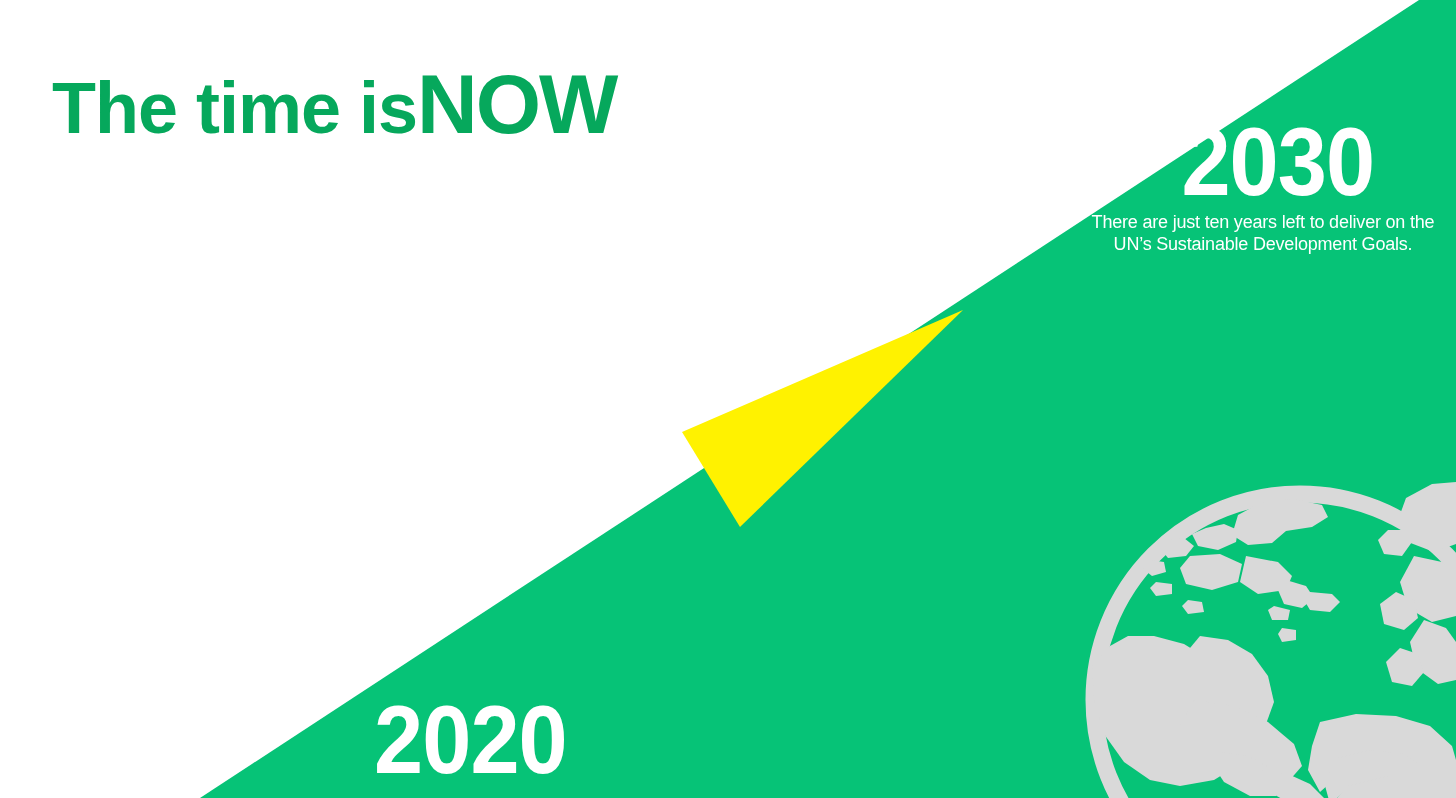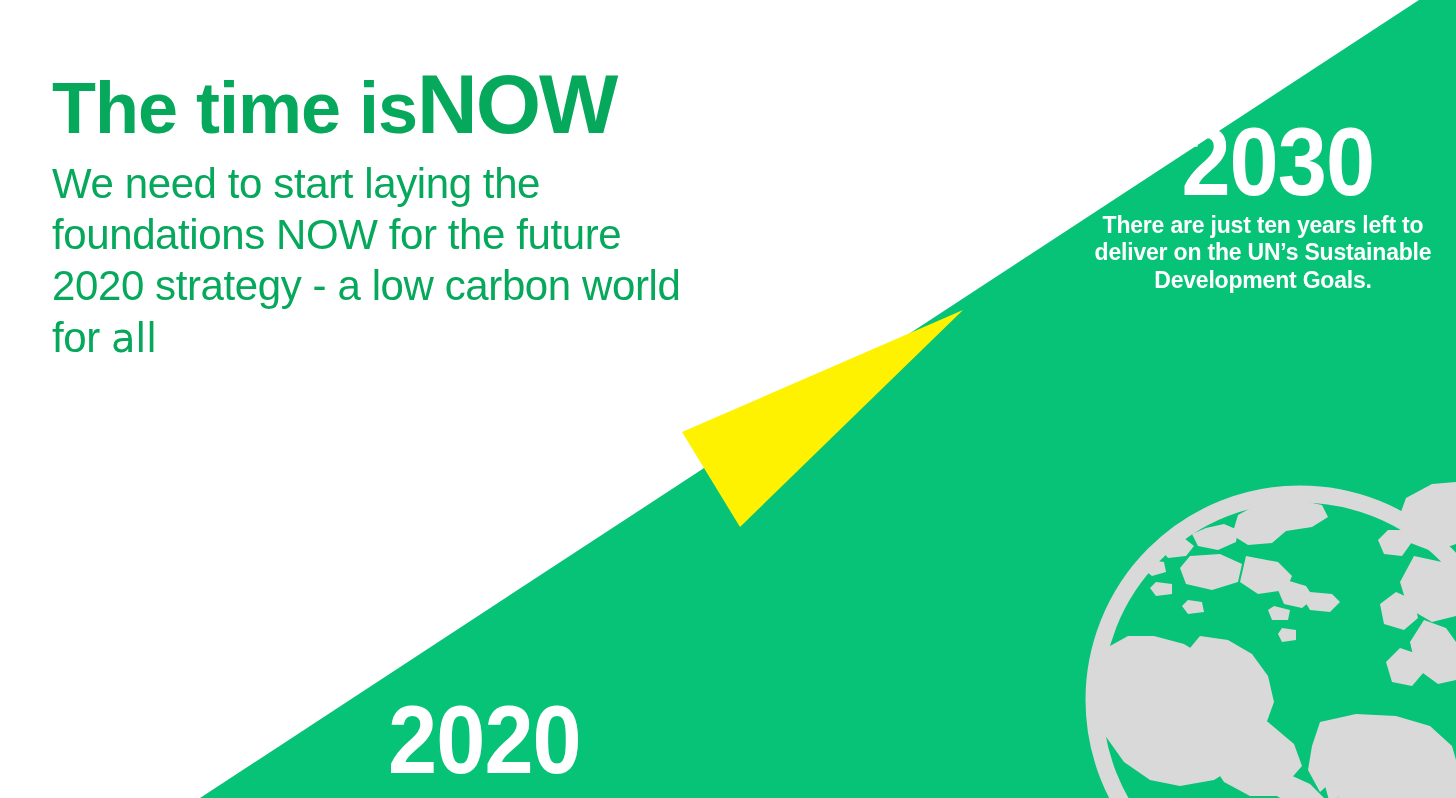--- a/index.html
+++ b/index.html
@@ -86,30 +86,30 @@
     font-stretch: condensed;
     line-height: 0.92;
     letter-spacing: -1px;
     font-family: "Liberation Sans Narrow", "Liberation Sans", sans-serif;
     transform: scaleX(0.92);
     transform-origin: right center;
   }
   #year-2030-caption {
     margin: 6px 0 0 0;
     color: #ffffff;
-    font-size: 23px;
+    font-size: 18px;
     line-height: 1.18;
-    font-weight: 700;
+    font-weight: 400;
     letter-spacing: -0.2px;
   }
 
   
   #year-2020-block {
     position: absolute;
-    left: 388px;
+    left: 374px;
     top: 692px;
   }
   #year-2020 {
     margin: 0;
     color: #ffffff;
     font-size: 96px;
     font-weight: bold;
     font-stretch: condensed;
     line-height: 1.0;
     letter-spacing: -1px;
@@ -164,21 +164,20 @@
         <path fill="#D9D9D9" d="M1424,620 l22,8 10,14 0,38 -18,4 -22,-16 -6,-26 14,-22 z"></path>
         <path fill="#D9D9D9" d="M1400,648 l18,6 6,18 -12,14 -20,-4 -6,-20 z"></path>
       </g>
     </g>
 
     <polygon id="yellow-arrow" points="682,432 963,310 740,527" fill="#FFF200"></polygon>
   </svg>
 
   <div id="headline-block">
     <h1 id="headline"><span class="h-small">The time is</span><span class="h-big">NOW</span></h1>
-    <p id="subhead"><span>We need to start laying the foundations NOW for the future 2020 strategy - a low carbon world for </span><span class="emph">all</span></p>
   </div>
 
   <div id="year-2030-block">
     <div id="year-2030">2030</div>
     <p id="year-2030-caption">There are just ten years left to deliver on the UN’s Sustainable Development Goals.</p>
   </div>
 
   <div id="year-2020-block">
     <div id="year-2020">2020</div>
   </div>

